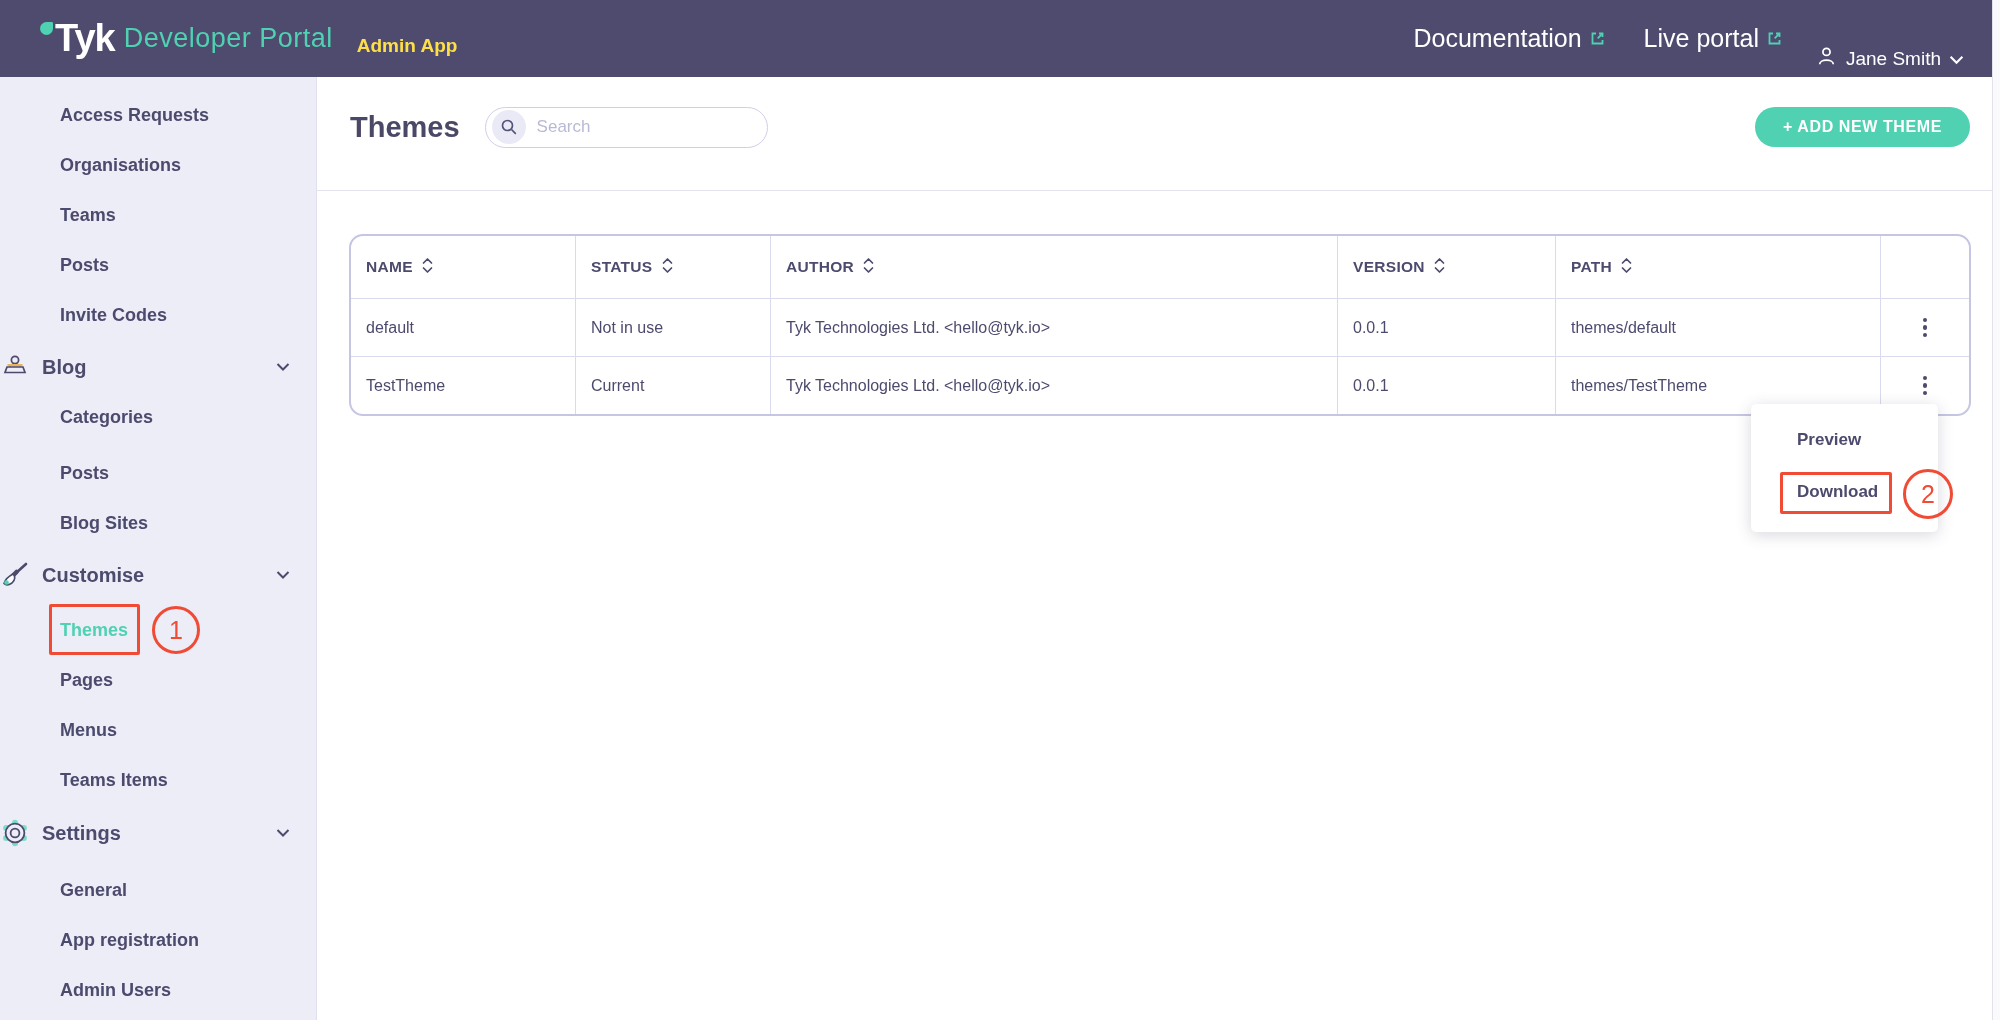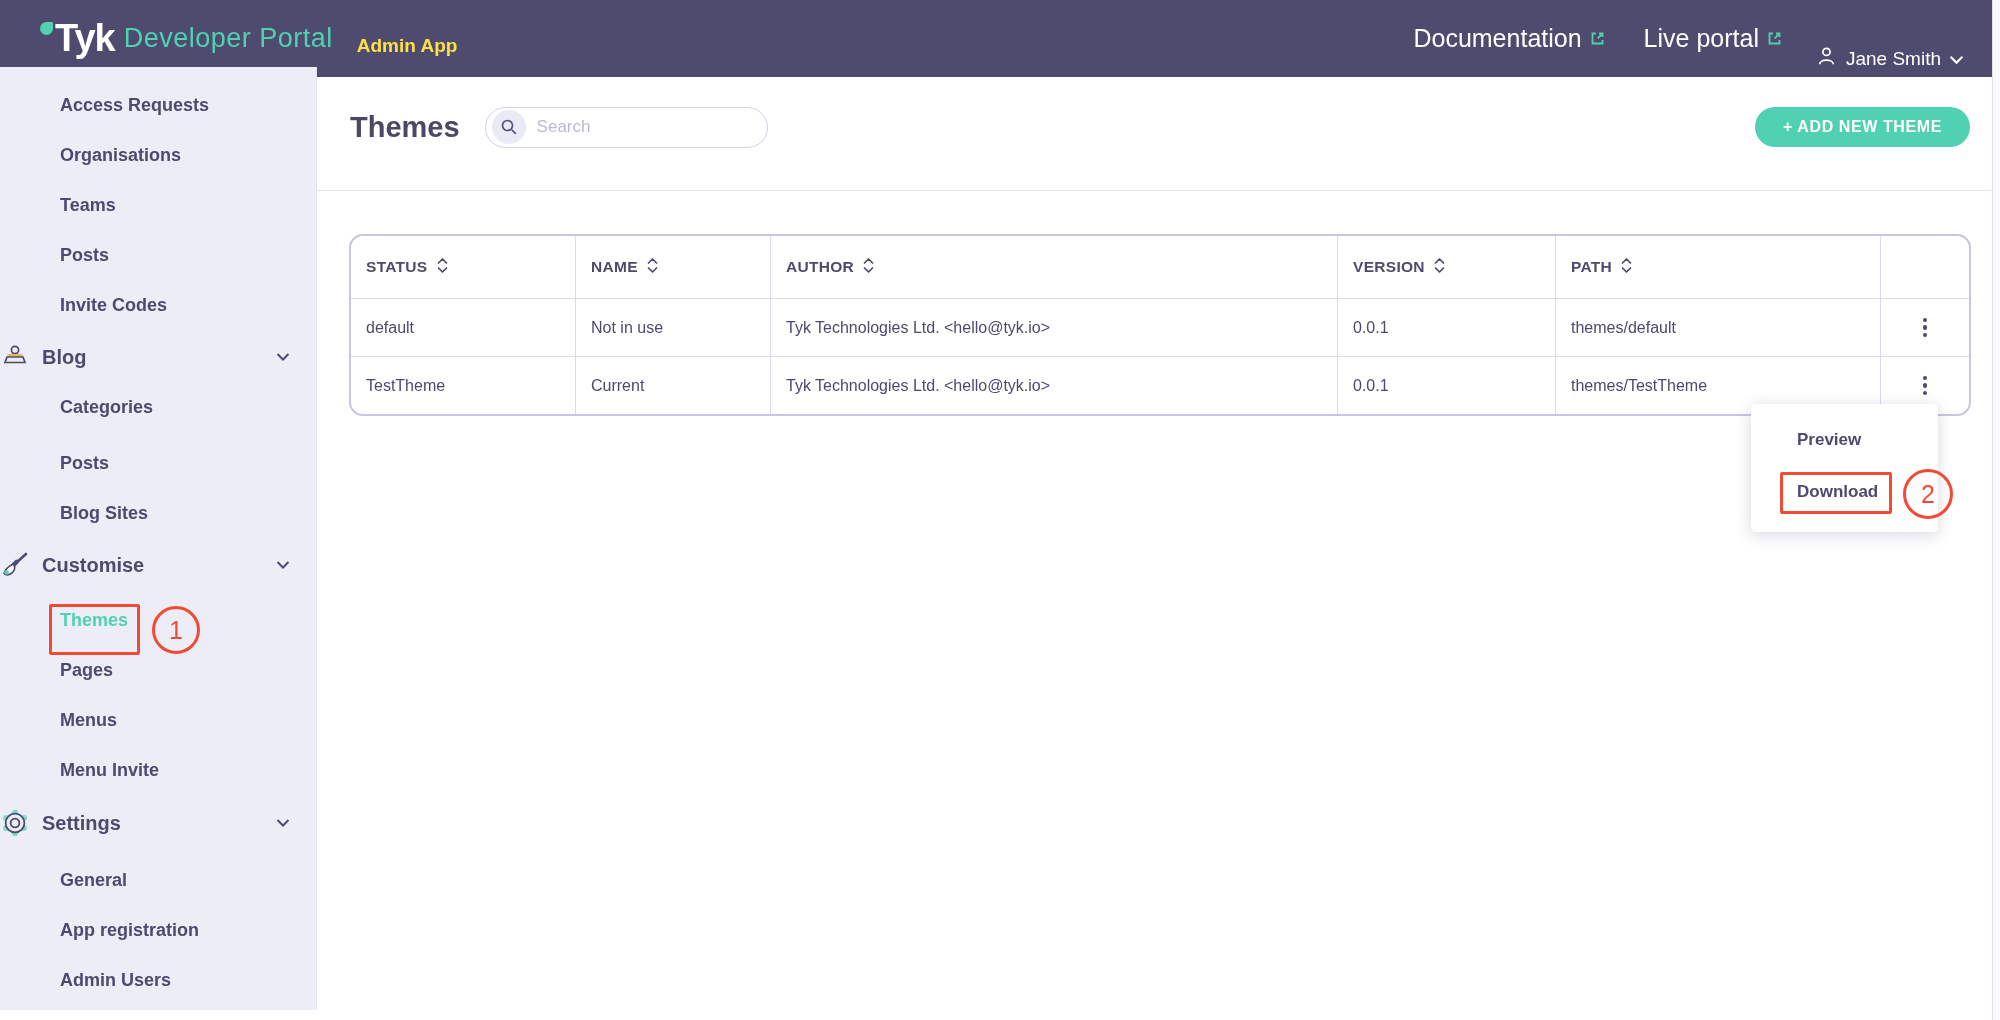--- a/index.html
+++ b/index.html
@@ -12,21 +12,21 @@
   .brand { display:flex; align-items:center; }
   .leaf { width:13px; height:13px; background:#4fd1b2; border-radius:55% 10% 55% 55%; margin:-20px 2px 0 0; }
   .brand-tyk { color:#fff; font-size:38px; font-weight:700; letter-spacing:-1px; }
   .brand-product { color:#4fd1b2; font-size:27px; font-weight:400; letter-spacing:0.5px; margin-left:9px; }
   .brand-app { color:#fde047; font-size:19px; font-weight:600; margin-left:24px; margin-top:14px; }
   .topnav { display:flex; align-items:center; gap:38px; }
   .hlink { display:flex; align-items:center; gap:7px; color:#fff; font-size:25px; font-weight:500; cursor:pointer; }
   .usermenu { display:flex; align-items:center; gap:8px; color:#fff; font-size:19px; font-weight:500; cursor:pointer; margin-left:-6px;margin-top:40px; }
 
   
-  .sidebar { position:absolute; left:0; top:67px; width:317px; height:943px; background:#ededf8;
+  .sidebar { position:absolute; left:0; top:77px; width:317px; height:943px; background:#ededf8;
              border-right:1px solid #e0e0ee; padding-top:13px; }
   .side-item { height:50px; display:flex; align-items:center; padding-left:60px;
                color:#4c4a6d; font-size:18px; font-weight:600; cursor:pointer; }
   .side-item.active { color:#4fd1b2; }
   .side-section { height:50px; display:flex; align-items:center; cursor:pointer; position:relative; }
   .side-icon { width:30px; height:30px; display:flex; align-items:center; justify-content:center; }
   .side-section-label { color:#4c4a6d; font-size:20px; font-weight:700; margin-left:12px; }
   .side-chevron { position:absolute; right:26px; top:50%; transform:translateY(-50%); display:flex; }
   .mt2 { margin-top:2px; } .mt3 { margin-top:3px; } .mt5 { margin-top:5px; } .mt6 { margin-top:6px; } .mt7 { margin-top:7px; }
 
@@ -167,21 +167,21 @@
       <span class="side-section-label">Customise</span>
       <span class="side-chevron">
         <svg width="14" height="9" viewBox="0 0 14 9" fill="none" stroke="#4c4a6d" stroke-width="2">
             <path d="M1.5 1.5 L7 7 L12.5 1.5"></path>
           </svg>
       </span>
     </div>
     <div class="side-item active mt5">Themes</div>
     <div class="side-item">Pages</div>
     <div class="side-item">Menus</div>
-    <div class="side-item">Menu Invite</div>
+    <div class="side-item">Teams Items</div>
 
     <div class="side-section mt3">
       <span class="side-icon">
         <svg width="30" height="30" viewBox="0 0 30 30">
           <g fill="#7ddcc6">
             <circle cx="15" cy="4.8" r="3"></circle>
               <circle cx="23.9" cy="9.9" r="3"></circle>
               <circle cx="23.9" cy="20.1" r="3"></circle>
             <circle cx="15" cy="25.2" r="3"></circle>
               <circle cx="6.1" cy="20.1" r="3"></circle>
@@ -216,30 +216,30 @@
         <input type="text" placeholder="Search" style="">
       </div>
       <div class="spacer"></div>
       <button class="add-btn">+ ADD NEW THEME</button>
     </div>
     <div class="divider"></div>
 
     <div class="ttable">
       <div class="trow thead">
         <div class="tcell">
+          <span>NAME</span>
+          <span>
+            <svg width="11" height="17" viewBox="0 0 11 17" fill="none" stroke="#4c4a6d" stroke-width="1.7" stroke-linecap="round" stroke-linejoin="round">
+                <path d="M1.5 6 L5.5 2 L9.5 6"></path>
+                <path d="M1.5 11 L5.5 15 L9.5 11"></path>
+              </svg>
+          </span>
+        </div>
+        <div class="tcell">
           <span>STATUS</span>
-          <span>
-            <svg width="11" height="17" viewBox="0 0 11 17" fill="none" stroke="#4c4a6d" stroke-width="1.7" stroke-linecap="round" stroke-linejoin="round">
-                <path d="M1.5 6 L5.5 2 L9.5 6"></path>
-                <path d="M1.5 11 L5.5 15 L9.5 11"></path>
-              </svg>
-          </span>
-        </div>
-        <div class="tcell">
-          <span>NAME</span>
           <span>
             <svg width="11" height="17" viewBox="0 0 11 17" fill="none" stroke="#4c4a6d" stroke-width="1.7" stroke-linecap="round" stroke-linejoin="round">
                 <path d="M1.5 6 L5.5 2 L9.5 6"></path>
                 <path d="M1.5 11 L5.5 15 L9.5 11"></path>
               </svg>
           </span>
         </div>
         <div class="tcell">
           <span>AUTHOR</span>
           <span>

